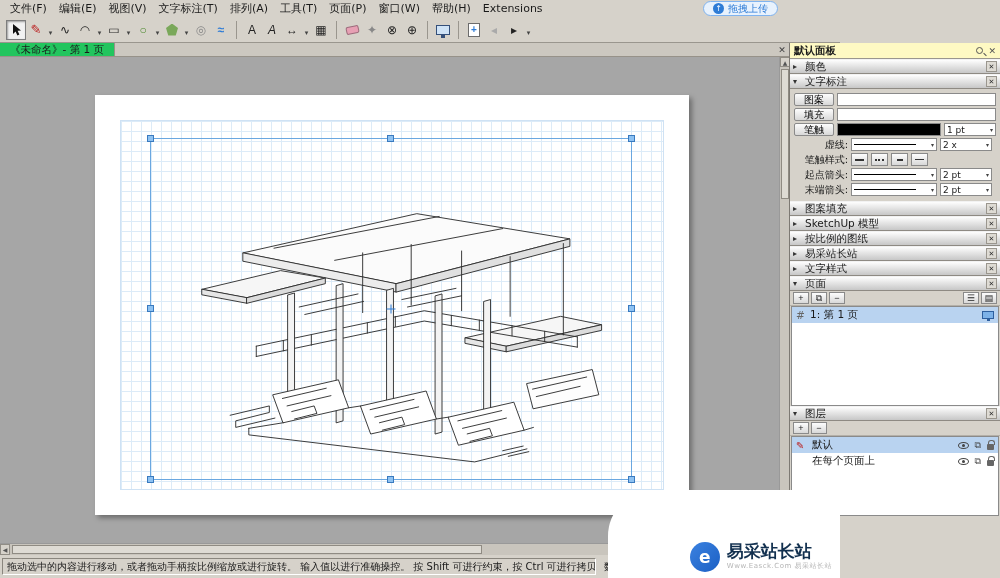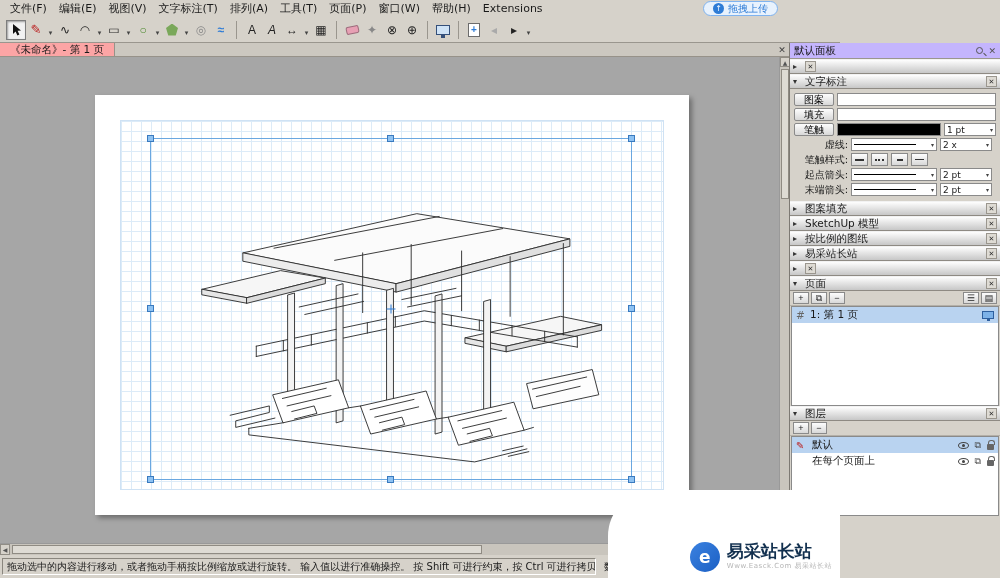--- a/index.html
+++ b/index.html
@@ -31,21 +31,21 @@
   .pentagon{width:12px;height:12px;background:#7aa85a;clip-path:polygon(50% 0,100% 38%,81% 100%,19% 100%,0 38%)}
   .eraser-shape{width:13px;height:8px;background:#e7a0b4;border:1px solid #9c6b7b;border-radius:2px;transform:rotate(-12deg)}
   .monitor-shape{width:14px;height:10px;border:1px solid #35507a;background:#cfe3f7;position:relative}
   .monitor-shape::after{content:"";position:absolute;left:4px;bottom:-4px;width:4px;height:3px;background:#35507a}
   .pageic{width:12px;height:14px;background:#fff;border:1px solid #6c6c6c;display:flex;align-items:center;justify-content:center;
     font-size:10px;font-weight:bold;color:#2e7cd6;line-height:1}
   .disabled{color:#aaa}
 
   
   .tabbar{position:absolute;top:43px;left:0;width:789px;height:14px;background:#ccc8c0;border-bottom:1px solid #979289;display:flex;align-items:stretch}
-  .tab{display:flex;align-items:center;padding:0 10px;background:#fca5a5;border-right:1px solid #979289;font-size:10.5px;white-space:nowrap}
+  .tab{display:flex;align-items:center;padding:0 10px;background:#22c55e;border-right:1px solid #979289;font-size:10.5px;white-space:nowrap}
   .tab-close{margin-left:auto;width:14px;display:flex;align-items:center;justify-content:center;font-size:9px;color:#444}
 
   
   .canvas{position:absolute;top:57px;left:0;width:789px;height:486px;background:#a6a6a6;overflow:hidden}
   .page{position:absolute;left:95px;top:38px;width:594px;height:420px;background:#fff;box-shadow:3px 3px 5px rgba(0,0,0,.35)}
   .grid{position:absolute;left:25px;top:25px;right:25px;bottom:25px;
     background-image:linear-gradient(#dcebf8 1px,transparent 1px),linear-gradient(90deg,#dcebf8 1px,transparent 1px);
     background-size:10px 10px;border:1px solid #cfe2f4}
   .drawing{position:absolute;left:85px;top:100px;width:440px;height:280px}
   .selrect{position:absolute;left:55px;top:43px;width:482px;height:342px;border:1px solid #6aa7e0}
@@ -73,21 +73,21 @@
   .hintbox{width:594px;height:17px;display:flex;align-items:center;padding:0 4px;background:#d6d2ca;
     border:1px solid;border-color:#8a867e #fff #fff #8a867e;white-space:nowrap;overflow:hidden}
   .numlabel{margin-left:4px;white-space:nowrap}
   .numfield{width:58px;height:17px;background:#fff;border:1px solid;border-color:#8a867e #fff #fff #8a867e}
   .zoomsel{flex:1;height:17px;background:#d6d2ca;border:1px solid;border-color:#8a867e #fff #fff #8a867e;
     display:flex;align-items:center;justify-content:space-between;padding:0 3px;white-space:nowrap;overflow:hidden}
   .zoomsel .mselarr{font-size:7px;color:#444}
 
   
   .panel{position:absolute;top:43px;left:789px;width:211px;height:535px;background:#d6d2ca;border-left:1px solid #7d7973}
-  .ptitle{height:16px;display:flex;align-items:center;padding:0 4px;background:#c4b5fd;border-bottom:1px solid #9a968e;font-weight:normal;font-size:10.5px}
+  .ptitle{height:16px;display:flex;align-items:center;padding:0 4px;background:#fef9c3;border-bottom:1px solid #9a968e;font-weight:bold;font-size:10.5px}
   .ptitle .pt-icons{margin-left:auto;display:flex;gap:5px;align-items:center;color:#555;font-size:9px}
   .pin-shape{width:7px;height:7px;border:1px solid #555;border-radius:50%;position:relative}
   .pin-shape::after{content:"";position:absolute;left:6px;top:6px;width:4px;height:1px;background:#555;transform:rotate(45deg)}
   .sec{height:15px;display:flex;align-items:center;gap:4px;padding:0 3px;font-size:10.5px;
     background:linear-gradient(#fefefe,#c7c7c7);border-top:1px solid #f2f2f2;border-bottom:1px solid #8e8a83}
   .secarrow{width:8px;font-size:8px;color:#333}
   .seclabel{flex:1;white-space:nowrap;overflow:hidden}
   .secclose{width:11px;height:11px;display:flex;align-items:center;justify-content:center;font-size:7px;color:#333;
     border:1px solid #9a968e;background:#dedbd4}
   .secbody{background:#d6d2ca;padding:3px 4px 4px 4px}
@@ -356,20 +356,21 @@
     <div class="ptitle">
       <span>默认面板</span>
       <span class="pt-icons">
         <span class="pin-shape"></span>
         <span>✕</span>
       </span>
     </div>
 
     <div class="sec">
       <span class="secarrow">▸</span>
+      <span class="seclabel">颜色</span>
       <span class="secclose">✕</span>
     </div>
 
     <div class="sec">
       <span class="secarrow">▾</span>
       <span class="seclabel">文字标注</span>
       <span class="secclose">✕</span>
     </div>
     <div class="secbody">
       <div class="srow">
@@ -453,20 +454,21 @@
       <span class="seclabel">按比例的图纸</span>
       <span class="secclose">✕</span>
     </div>
     <div class="sec">
       <span class="secarrow">▸</span>
       <span class="seclabel">易采站长站</span>
       <span class="secclose">✕</span>
     </div>
     <div class="sec">
       <span class="secarrow">▸</span>
+      <span class="seclabel">文字样式</span>
       <span class="secclose">✕</span>
     </div>
 
     <div class="sec">
       <span class="secarrow">▾</span>
       <span class="seclabel">页面</span>
       <span class="secclose">✕</span>
     </div>
     <div class="listtoolbar">
       <button class="ltb-btn">+</button>

